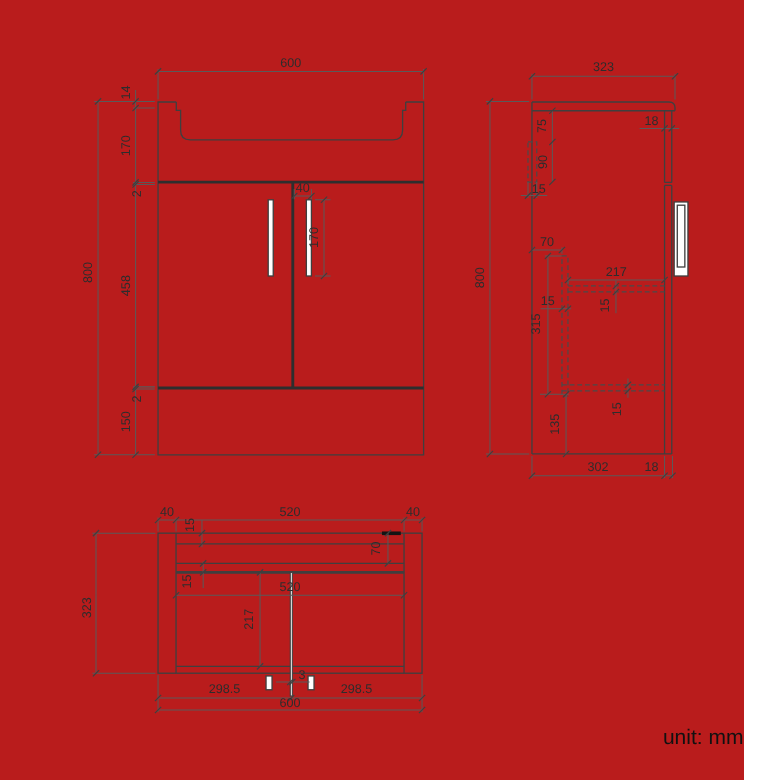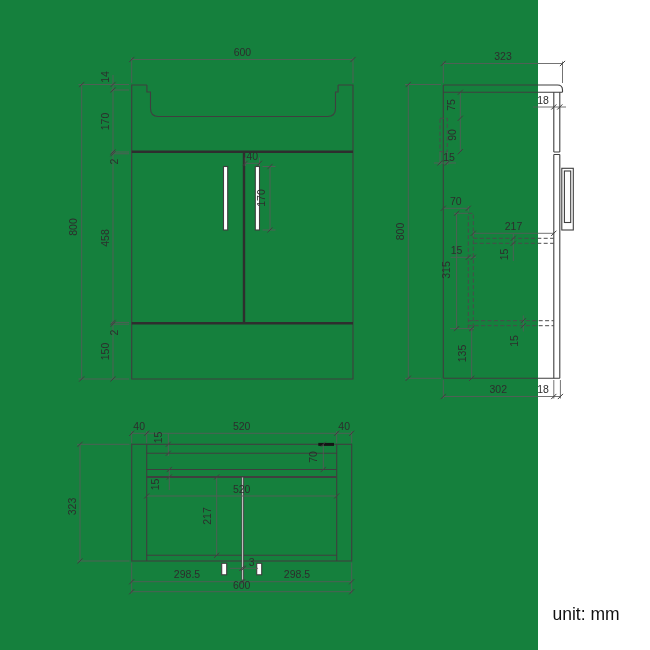--- a/index.html
+++ b/index.html
@@ -1,16 +1,16 @@
 <!DOCTYPE html>
 <html><head>
 <meta charset="utf-8">
 <style>
   html,body{margin:0;padding:0;background:#ffffff;}
-  .stage{position:relative;width:538px;height:650px;background:#15803d;font-family:"Liberation Sans",sans-serif;}
+  .stage{position:relative;width:620px;height:650px;background:#b91c1c;font-family:"Liberation Sans",sans-serif;}
   svg{display:block;}
   .st{stroke:#3f3f3f;stroke-width:1.1;fill:none;stroke-linecap:butt;}
   .thick{stroke:#2e2e2e;stroke-width:2.4;fill:none;}
   .thin2{stroke:#3f3f3f;stroke-width:2.2;fill:none;}
   .hid{stroke:#4a4a4a;stroke-width:1;fill:none;stroke-dasharray:4 2.4;}
   .dim{stroke:#5a5a5a;stroke-width:0.85;fill:none;}
   .tick{stroke:#3f3f3f;stroke-width:1;fill:none;}
   .lbl{font-size:10.5px;fill:#2d2d2d;text-anchor:middle;}
   .unit{font-size:17.5px;fill:#111;text-anchor:middle;}
   .wfill{fill:#ffffff;}

